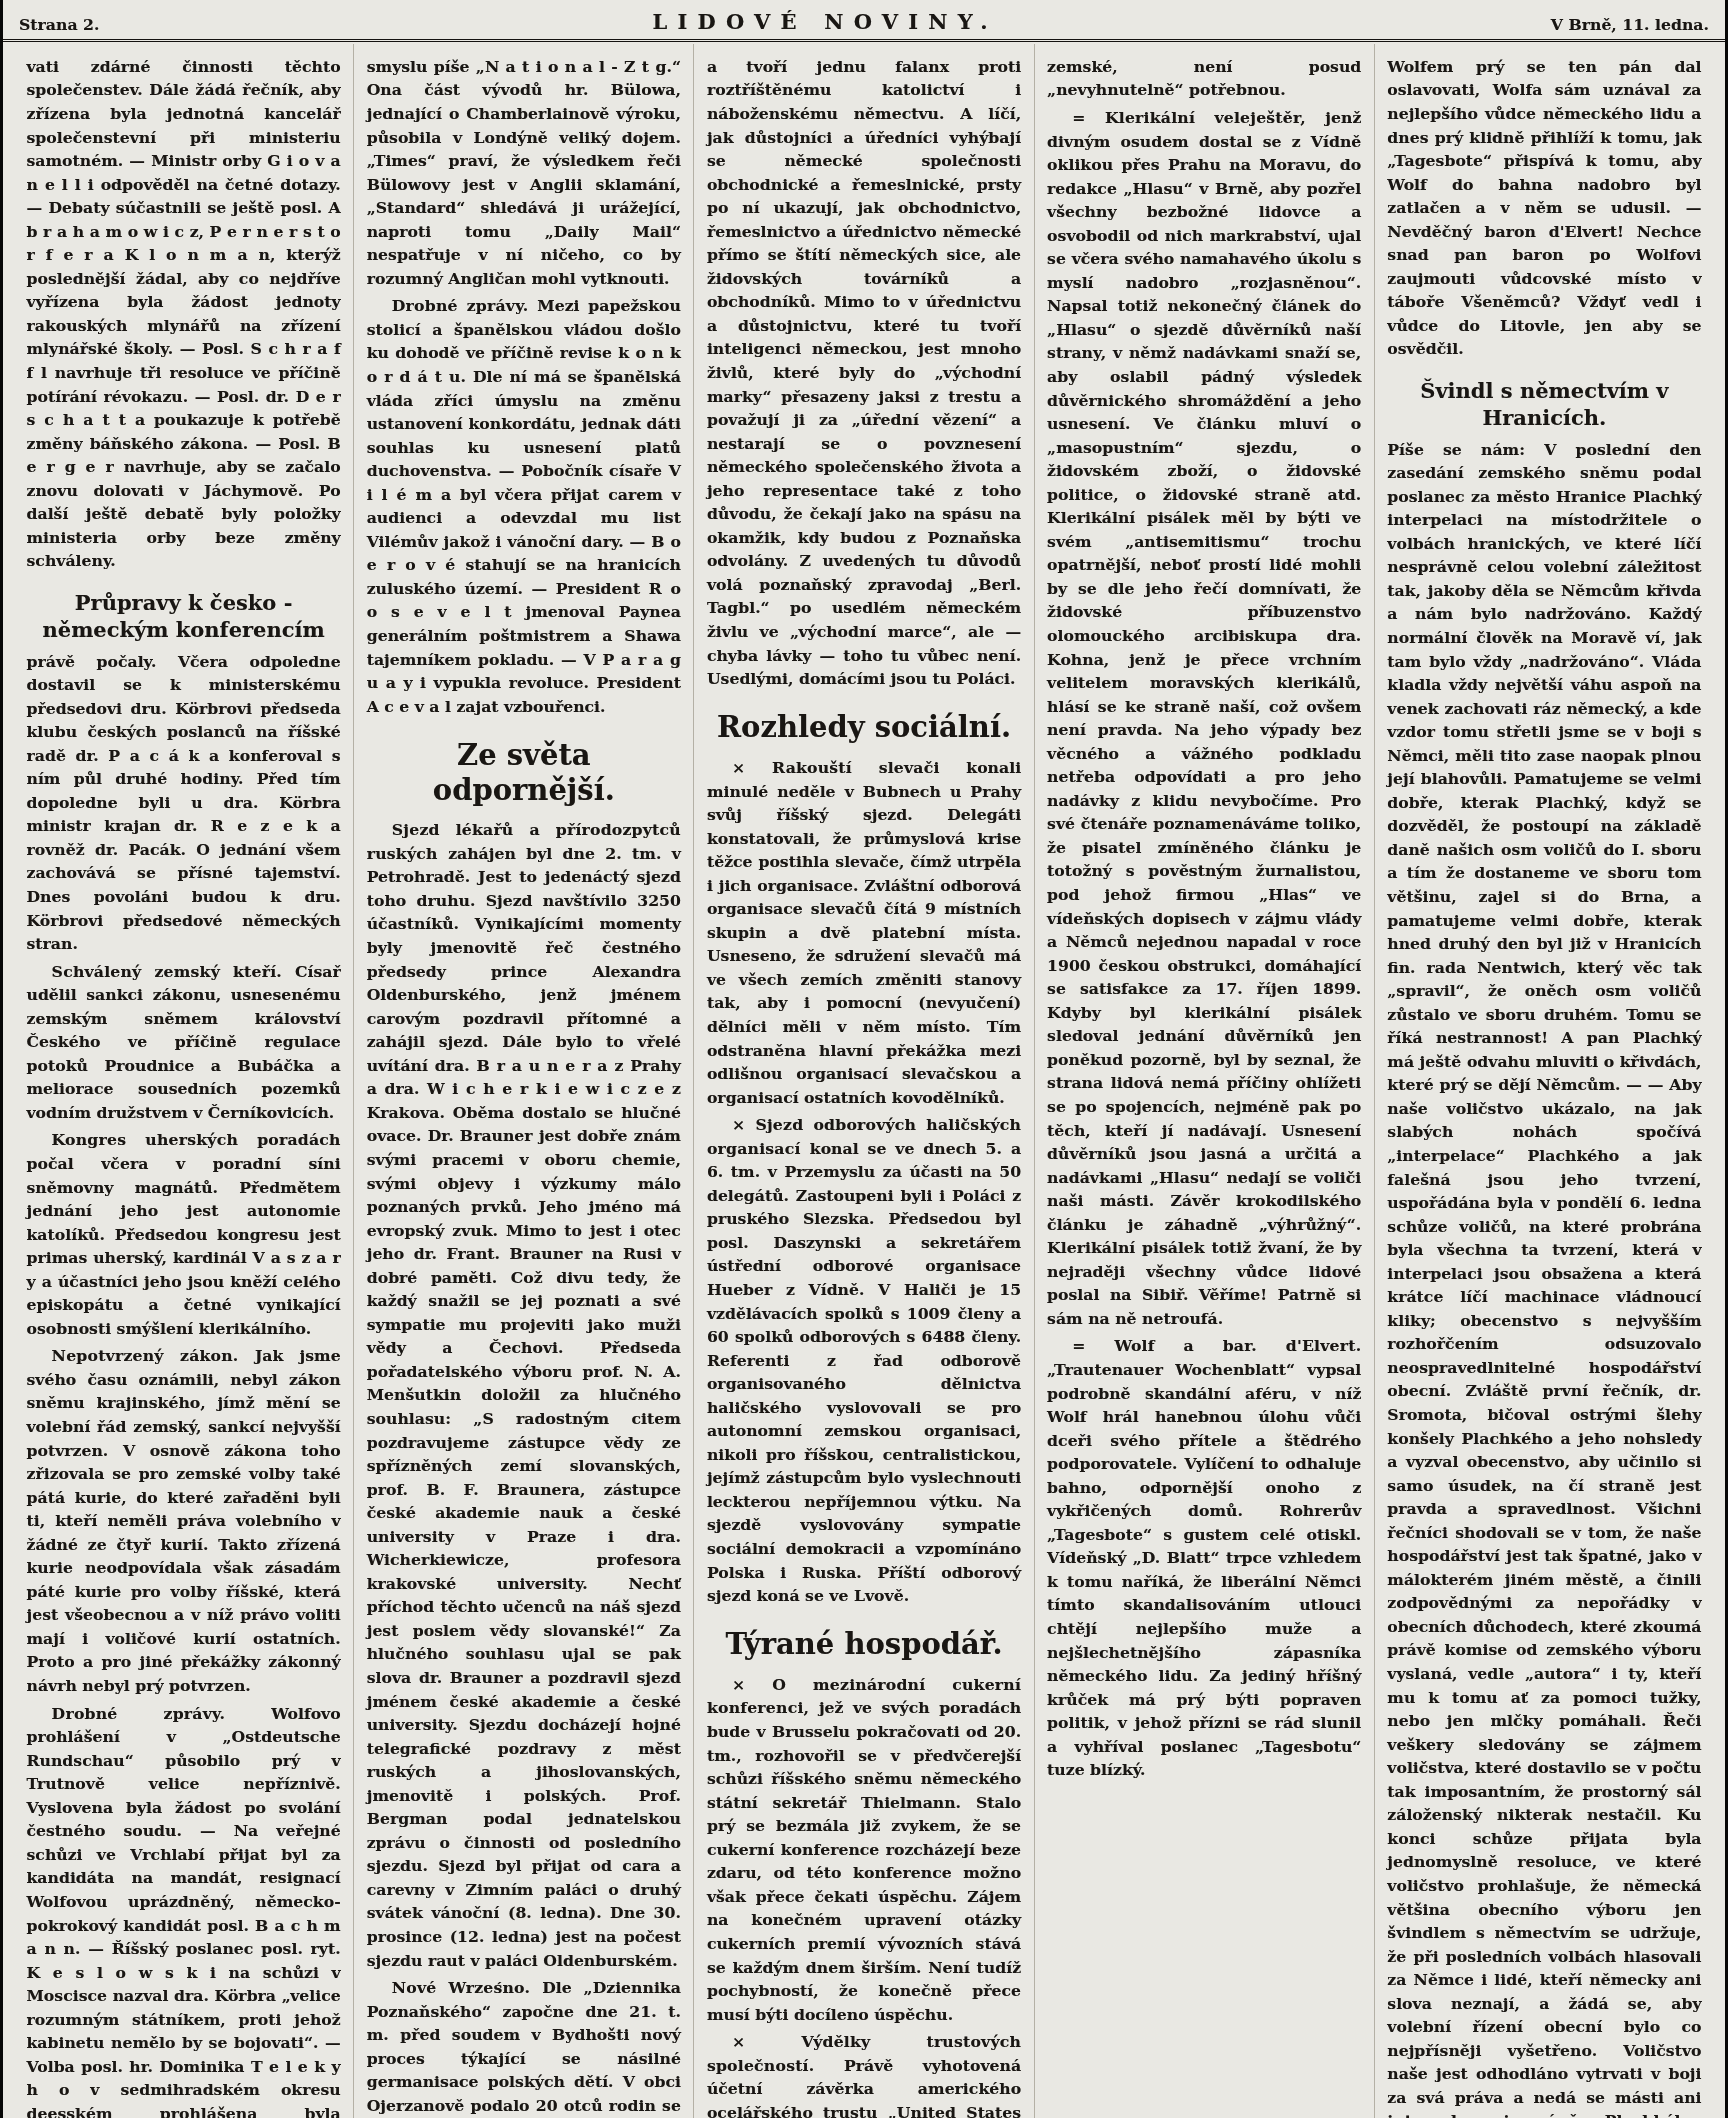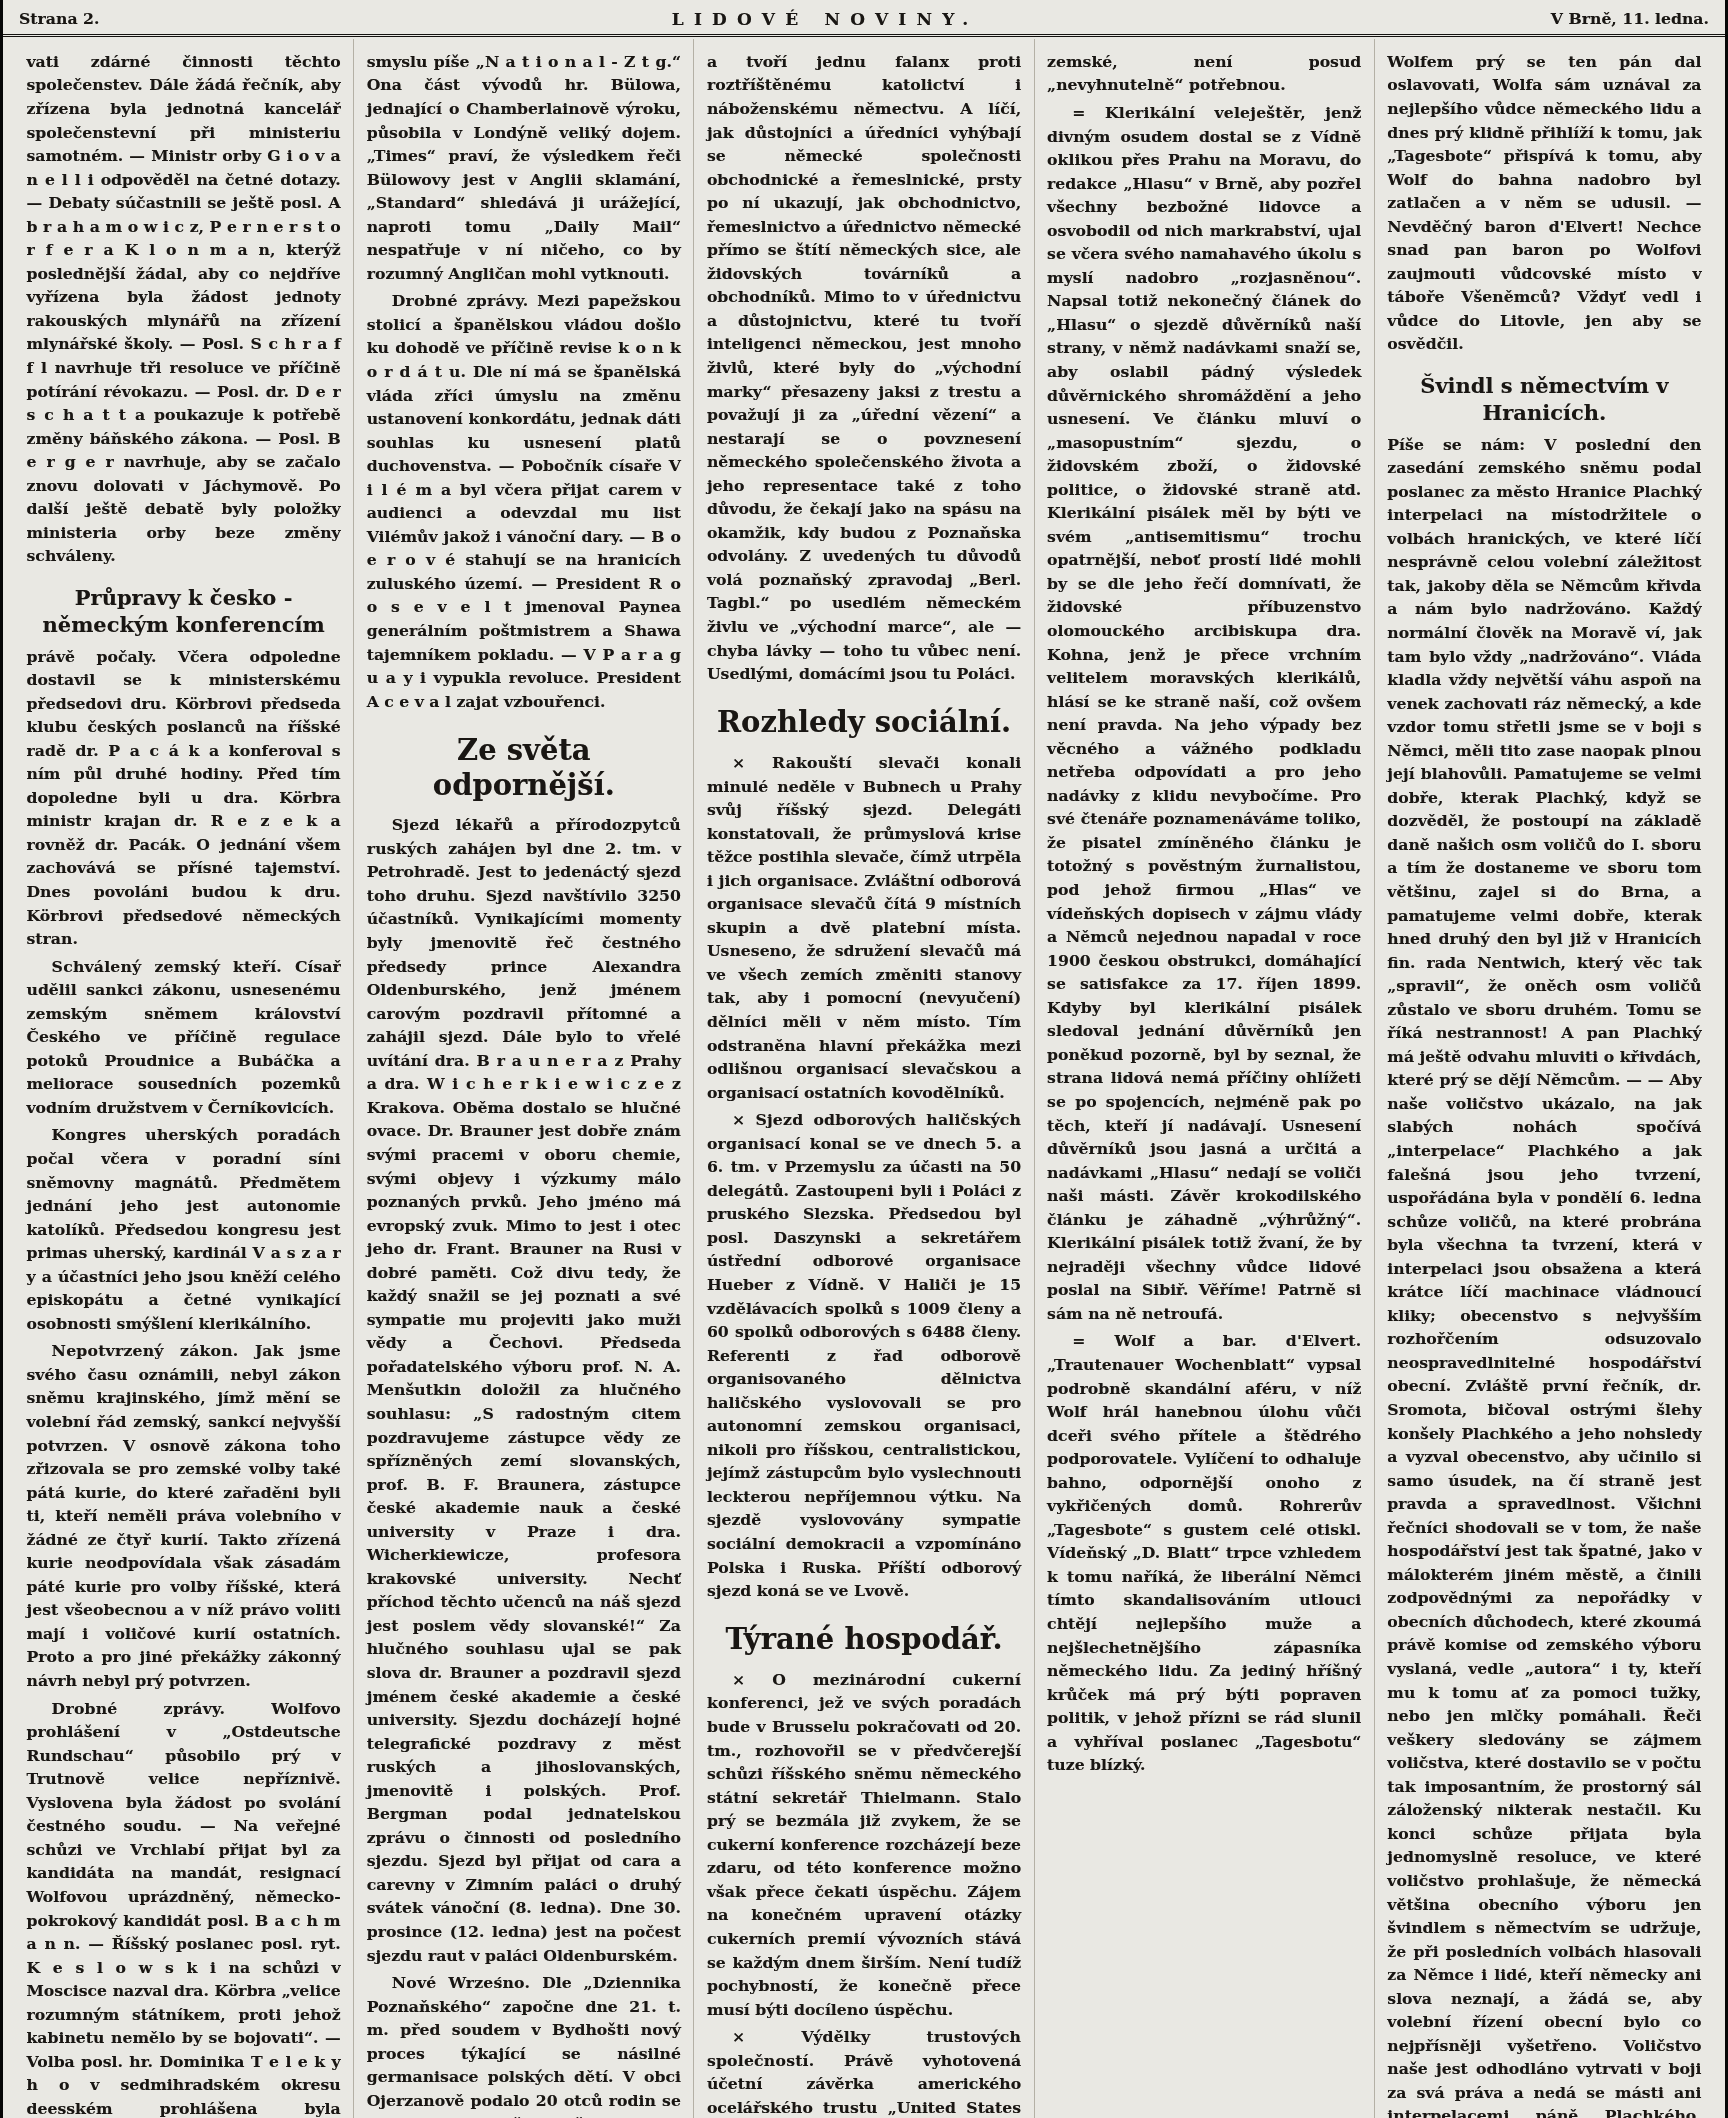--- a/index.html
+++ b/index.html
@@ -6,25 +6,25 @@
   body{
     width:1728px;height:2594px;position:relative;background:#070707;
     font-family:"DejaVu Serif","Liberation Serif",serif;
   }
   .page{
     position:absolute;left:3px;top:0;width:1722px;height:2570px;
     background:#e9e8e3;color:#191613;overflow:hidden;
     text-shadow:0 0 0.4px rgba(20,16,10,.35);
   }
   .masthead{
-    display:flex;justify-content:space-between;align-items:flex-start;
+    display:flex;justify-content:space-between;align-items:flex-end;
     padding:8.5px 16px 5.1px;border-bottom:3.8px double #141210;
   }
   .mh-side{font-size:15.7px;font-weight:bold;}
-  .mh-title{font-size:17px;font-weight:bold;letter-spacing:10.2px;}
+  .mh-title{font-size:21px;font-weight:bold;letter-spacing:10.2px;}
   .columns{
     display:flex;align-items:stretch;
     padding:2.5px 11px 0;height:2513px;
   }
   .col{
     flex:1 1 0;min-width:0;overflow:hidden;
     padding:6.8px 8.5px 0;
     font-size:15.7px;line-height:1.5;text-align:justify;
   }
   .col + .col{border-left:0.8px solid #b4b0a5;}

